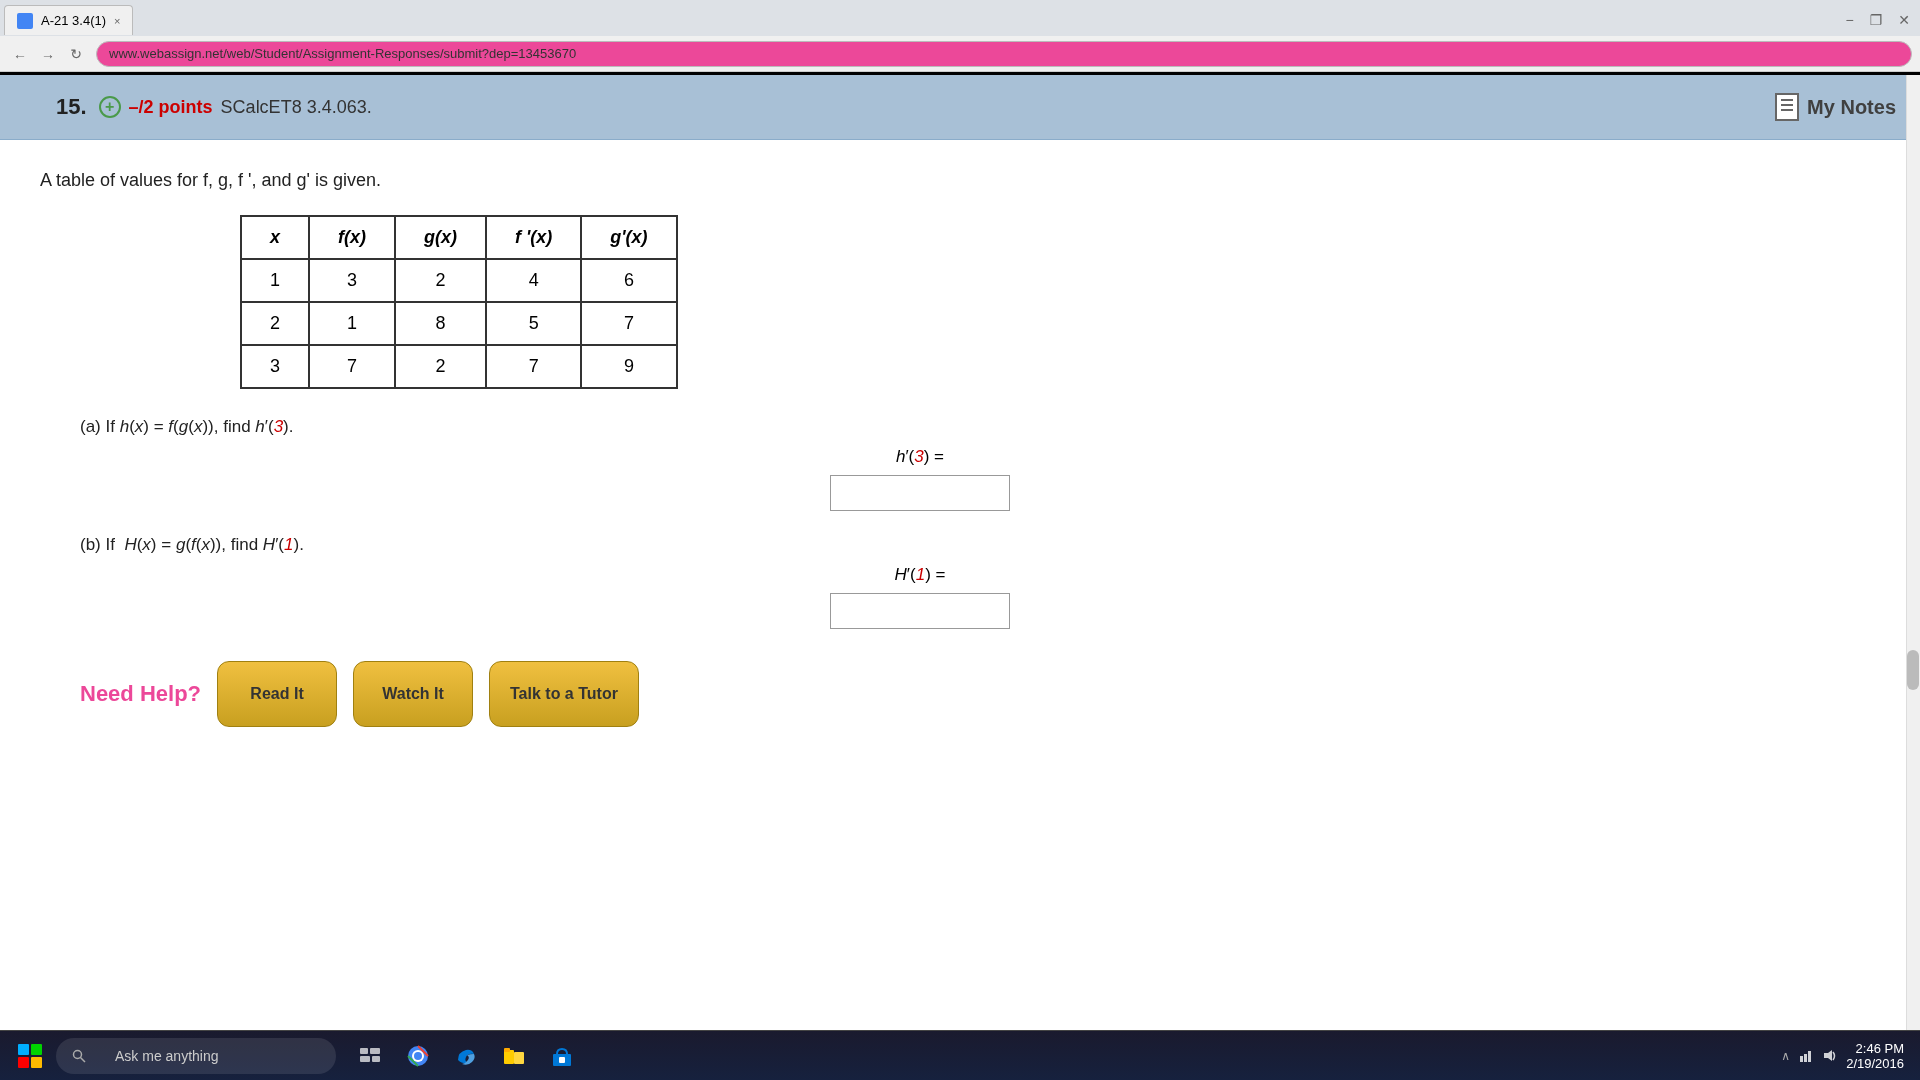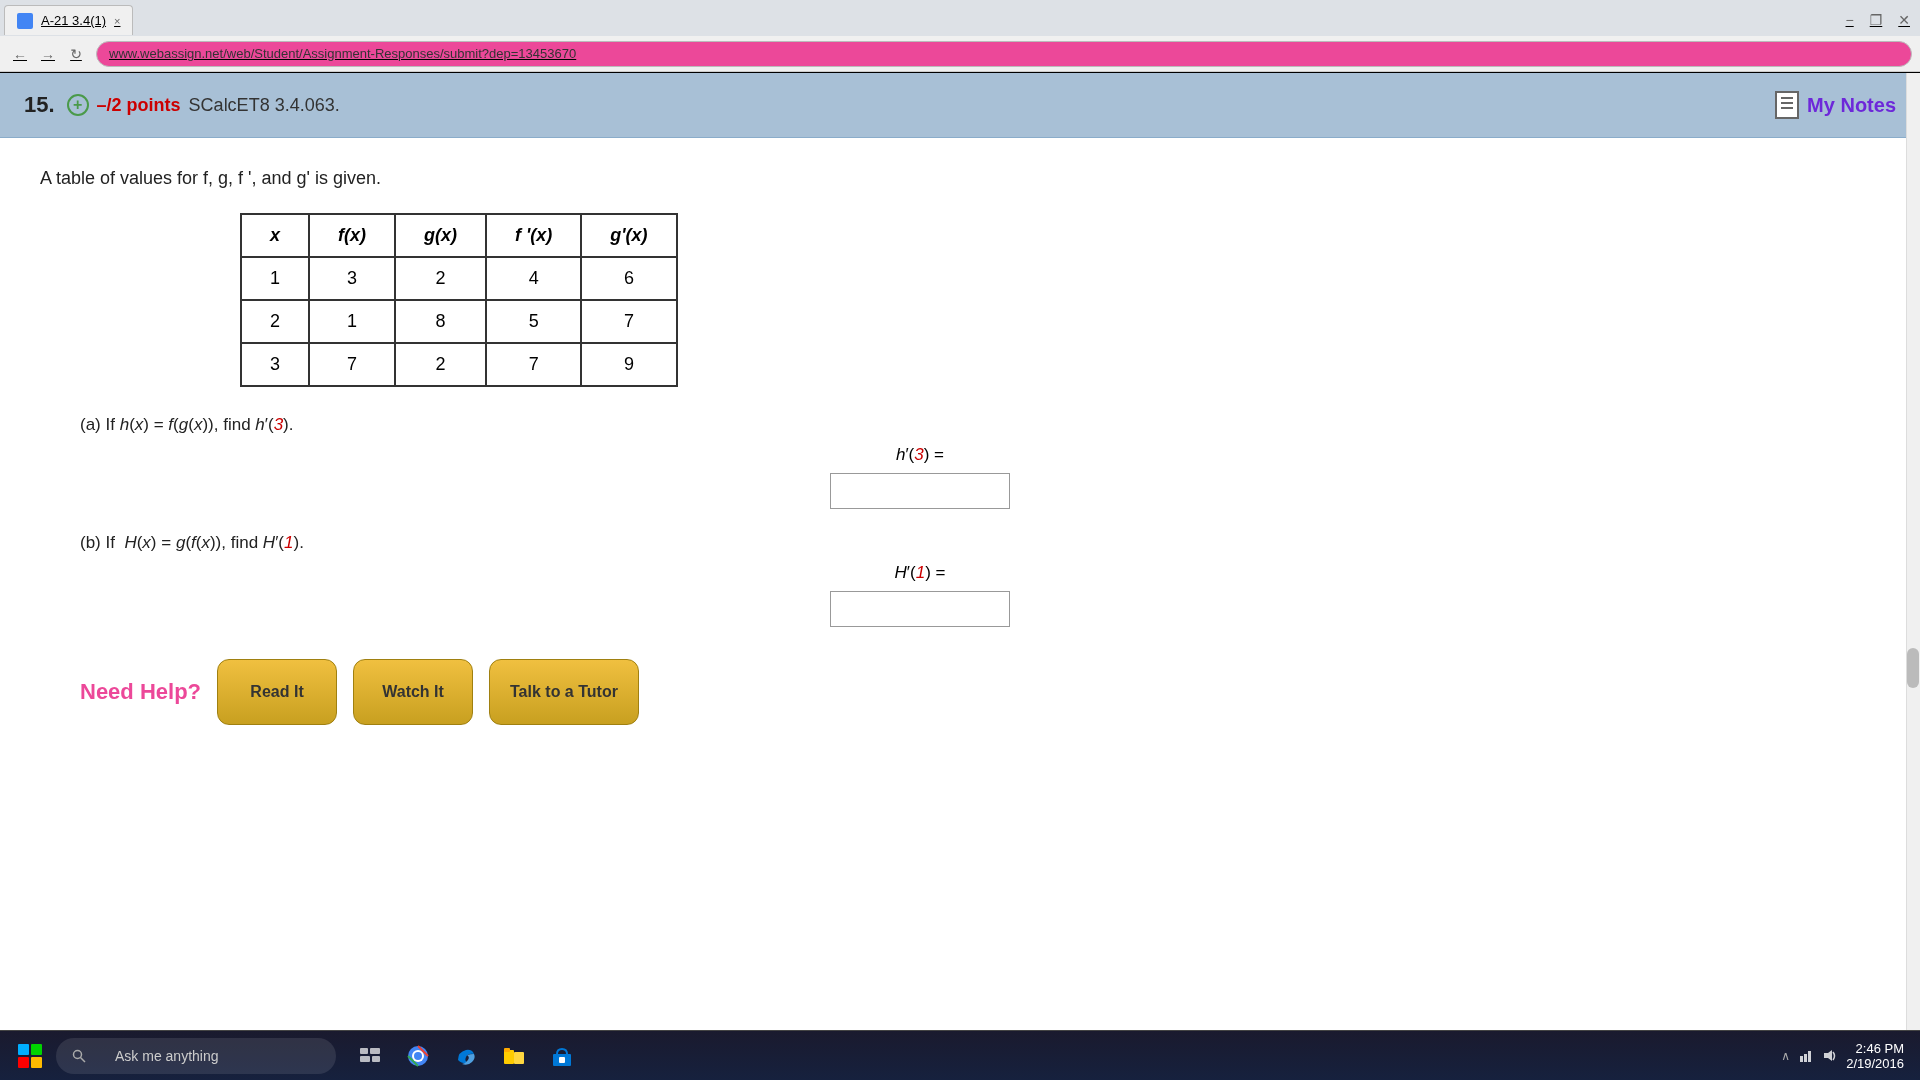--- a/index.html
+++ b/index.html
@@ -1,22 +1,21 @@
 <!DOCTYPE html>
 <html><head>
   <meta charset="utf-8">
   <style>
     * { margin: 0; padding: 0; box-sizing: border-box; }
     body { font-family: Arial, sans-serif; background: #fff; width: 1920px; height: 1080px; overflow: hidden; }
 
     
     .browser-chrome {
       background: #f0f0f0;
-      border-bottom: 1px solid #000000;
-      text-decoration: underline;
+      border-bottom: 3px solid #000000;
     }
     .tab-bar {
       display: flex;
       align-items: center;
       padding: 4px 0 0 0;
       background: #dde1e6;
       height: 36px;
     }
     .tab {
       background: #f0f0f0;
@@ -101,20 +100,21 @@
       display: flex;
       align-items: center;
       justify-content: space-between;
       border-bottom: 1px solid #8aacca;
     }
     .question-number {
       font-size: 22px;
       font-weight: bold;
       color: #222;
       margin-right: 12px;
+      margin-left: 32px;
     }
     .plus-icon {
       display: inline-flex;
       align-items: center;
       justify-content: center;
       width: 22px;
       height: 22px;
       border-radius: 50%;
       border: 2px solid #4a9a4a;
       color: #4a9a4a;
@@ -129,21 +129,21 @@
       margin-right: 8px;
     }
     .problem-id {
       color: #333;
       font-size: 18px;
     }
     .my-notes {
       display: flex;
       align-items: center;
       gap: 8px;
-      color: #6d28d9;
+      color: #404040;
       font-size: 20px;
       font-weight: bold;
       cursor: pointer;
     }
     .notes-icon {
       width: 24px;
       height: 28px;
       border: 2px solid #666;
       background: #fff;
       position: relative;

